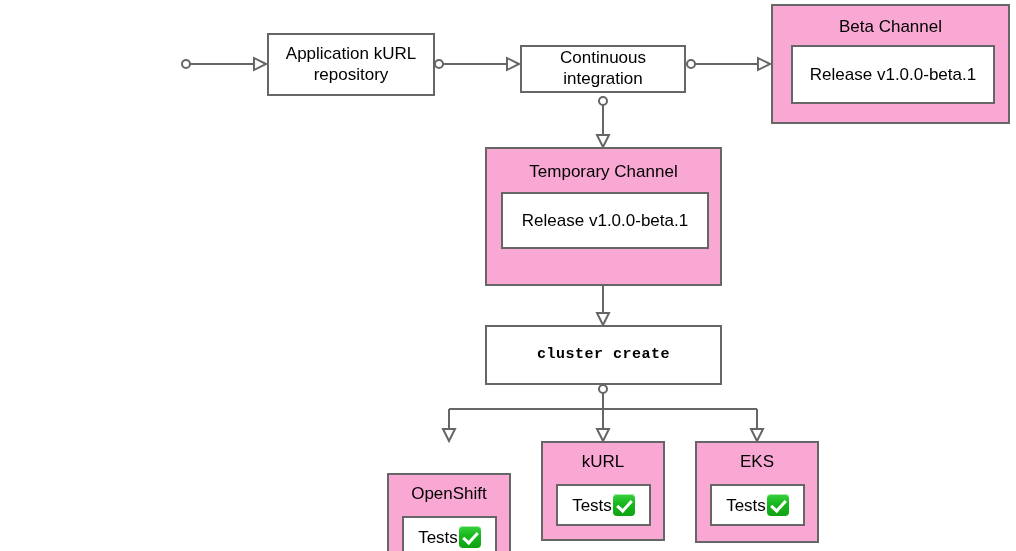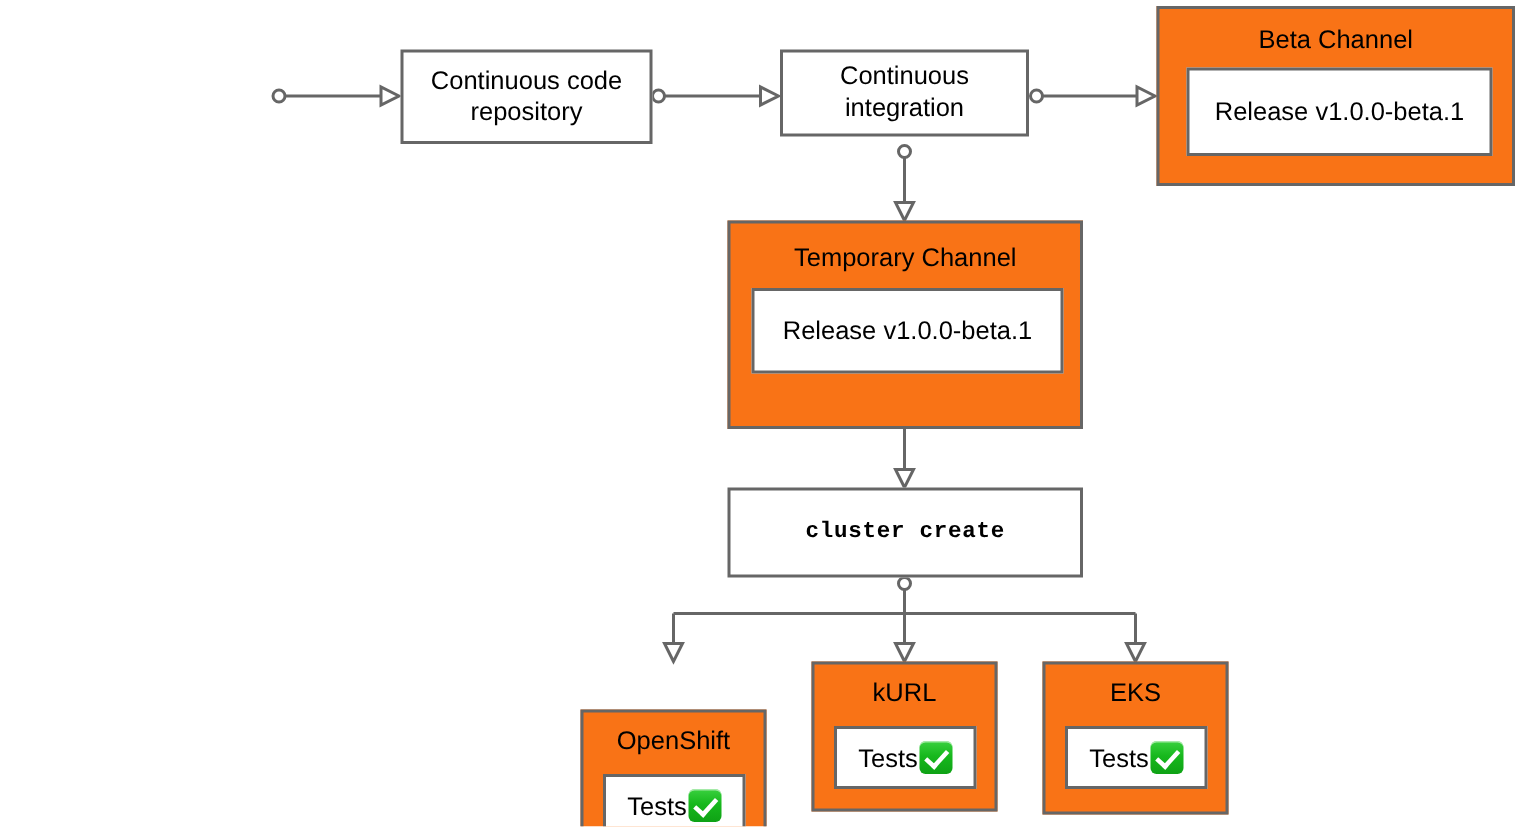--- a/index.html
+++ b/index.html
@@ -46,21 +46,21 @@
   .node.mono {
     font-family: "Liberation Mono", "DejaVu Sans Mono", monospace;
     font-weight: bold;
     font-size: 15px;
     letter-spacing: 0.5px;
   }
   
   .group {
     position: absolute;
     box-sizing: border-box;
-    background: #f97316;
+    background: #f9a8d4;
     border: 2px solid #666666;
     z-index: 2;
   }
   .group-title {
     position: absolute;
     left: 0;
     right: 0;
     text-align: center;
     color: #000000;
     font-size: 17px;
@@ -165,23 +165,23 @@
 
       <line class="edge-line" x1="603" y1="409" x2="603" y2="432"></line>
       <path class="edge-head" d="M 603 441 L 597 429 L 609 429 Z"></path>
 
       <line class="edge-line" x1="757" y1="409" x2="757" y2="432"></line>
       <path class="edge-head" d="M 757 441 L 751 429 L 763 429 Z"></path>
     </g>
   </svg>
 
 
-  <div class="node plain" style="left:267px; top:33px; width:168px; height:63px; padding:0 12px;">Continuous code repository</div>
-
-  <div class="node plain" style="left:520px; top:33px; width:166px; height:58px; padding:0 16px;">Continuous integration</div>
+  <div class="node plain" style="left:267px; top:33px; width:168px; height:63px; padding:0 12px;">Application kURL repository</div>
+
+  <div class="node plain" style="left:520px; top:45px; width:166px; height:48px; padding:0 16px;">Continuous integration</div>
 
   <div class="group" style="left:771px; top:4px; width:239px; height:120px;">
     <div class="group-title" style="top:12px;">Beta Channel</div>
     <div class="child-box" style="left:18px; top:39px; width:204px; height:59px;">Release v1.0.0-beta.1</div>
   </div>
 
   <div class="group" style="left:485px; top:147px; width:237px; height:139px;">
     <div class="group-title" style="top:14px;">Temporary Channel</div>
     <div class="child-box" style="left:14px; top:43px; width:208px; height:57px;">Release v1.0.0-beta.1</div>
   </div>

